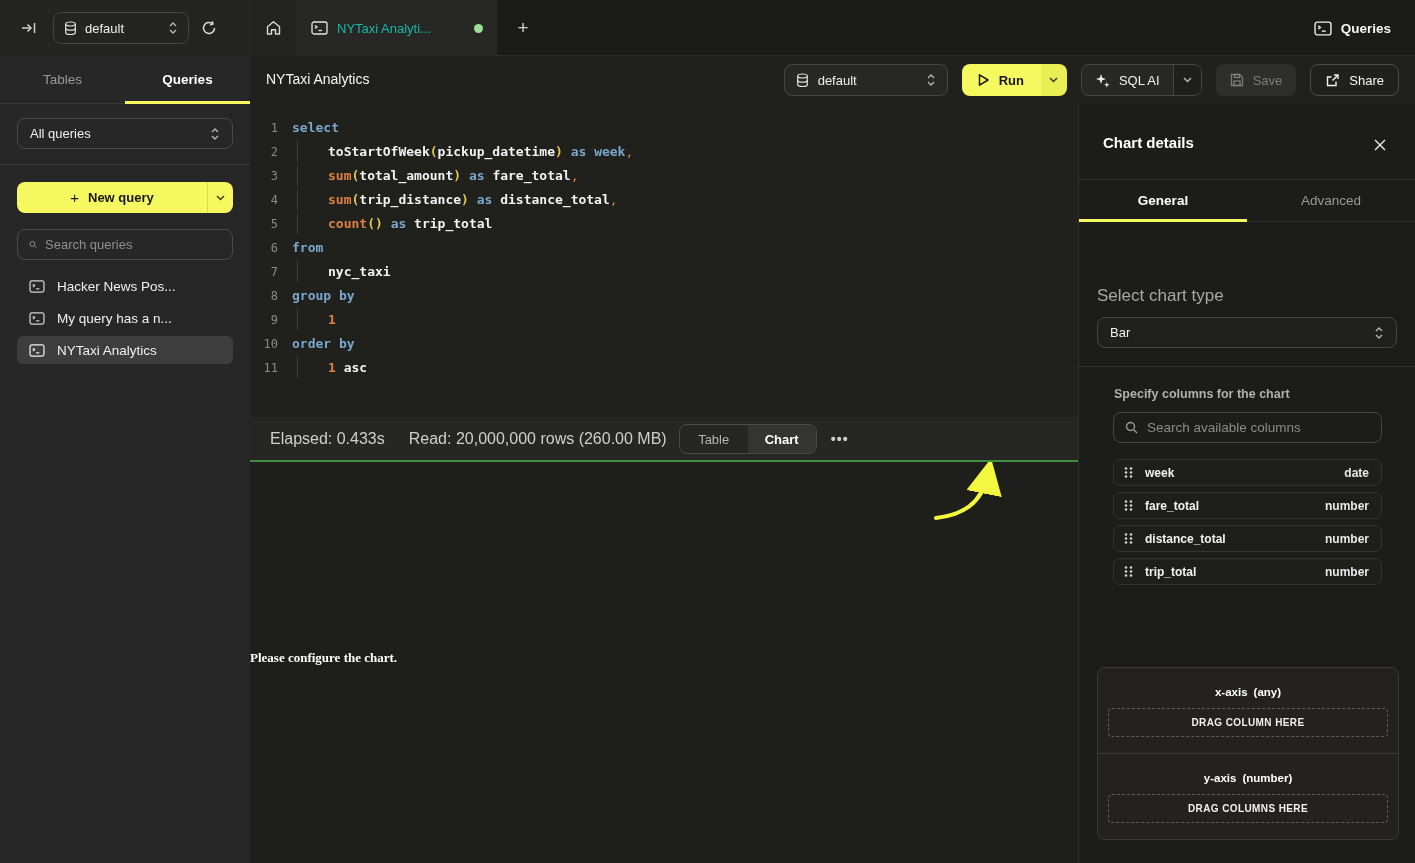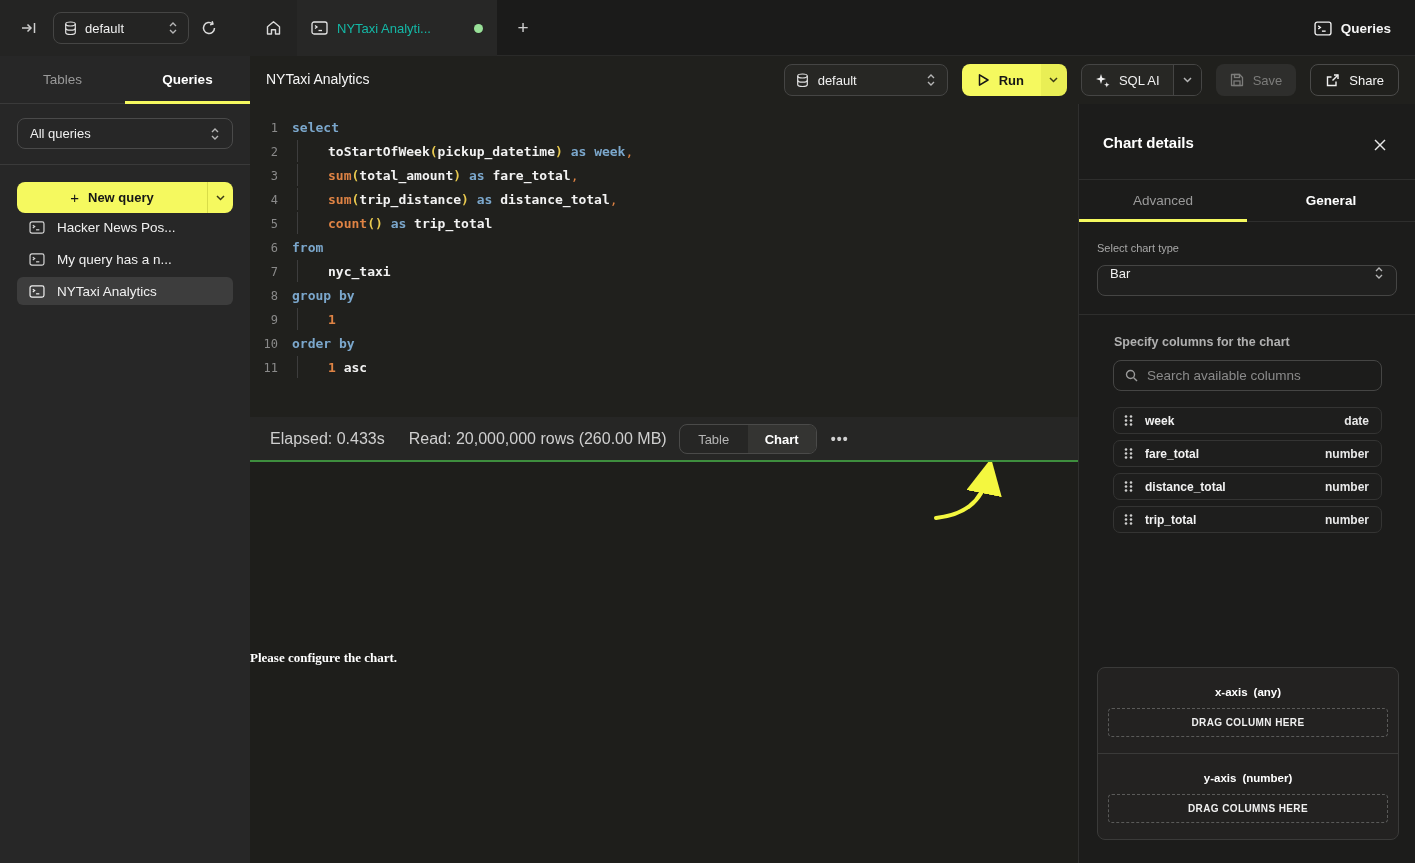--- a/index.html
+++ b/index.html
@@ -104,22 +104,22 @@
   .panel { position:absolute; left:1078px; top:104px; width:337px; height:759px; background:#1c1c1b; border-left:1px solid #2f2f2e; }
   .panel-header { position:relative; height:76px; border-bottom:1px solid #2e2e2d; }
   .panel-title { position:absolute; left:24px; top:30px; font-size:15px; font-weight:700; color:#ffffff; }
   .panel-close { position:absolute; right:26px; top:32px; width:18px; height:18px; cursor:pointer; }
   .panel-tabs { position:relative; display:flex; height:42px; border-bottom:1px solid #2e2e2d; }
   .panel-tab { flex:1; display:flex; align-items:center; justify-content:center; font-size:13.5px; cursor:pointer; }
   .panel-tab.active { color:#ffffff; font-weight:600; }
   .panel-tab.inactive { color:#9a9a9a; }
   .panel-tab-underline { position:absolute; left:0; bottom:-1px; width:168px; height:3px; background:#F5F95F; }
   .chart-type-sec { padding:20px 18px 18px 18px; border-bottom:1px solid #2e2e2d; }
-  .field-label { color:#a8a8a8; font-size:11px; margin-bottom:11px; }
-  .bar-select { display:flex; align-items:flex-start; height:31px; border:1px solid #454544; border-radius:8px; padding:0 12px; background:#20201f; cursor:pointer; }
+  .field-label { color:#a8a8a8; font-size:17px; margin-bottom:11px;margin-top:44px; }
+  .bar-select { display:flex; align-items:center; height:31px; border:1px solid #454544; border-radius:8px; padding:0 12px; background:#20201f; cursor:pointer; }
   .bar-select .lbl { flex:1; color:#f0f0f0; font-weight:500; }
   .columns-sec { padding:20px 18px 0 18px; }
   .columns-label { color:#b0b0b0; font-size:12.5px; font-weight:600; margin-left:17px; margin-bottom:11px; }
   .col-search { display:flex; align-items:center; gap:9px; height:31px; margin:0 15px 16px 16px; border:1px solid #454544; border-radius:8px; padding:0 11px; }
   .col-search input { flex:1; background:transparent; border:none; outline:none; color:#e8e8e8; font-family:"Liberation Sans",sans-serif; font-size:13.5px; }
   .col-search input::placeholder { color:#8a8a8a; }
   .col-row { display:flex; align-items:center; gap:12px; height:27px; margin:0 15px 6px 16px; background:#1e1e1d; border:1px solid #343433; border-radius:7px; padding:0 12px 0 10px; cursor:grab; }
   .col-row .col-name { flex:1; font-size:12px; font-weight:700; color:#f2f2f2; }
   .col-row .col-type { font-size:12px; font-weight:700; color:#e8e8e8; }
 
@@ -223,20 +223,29 @@
           <span>New query</span>
         </span>
         <span class="new-query-caret">
           <svg width="9" height="6" viewBox="0 0 9 6" fill="none" stroke="#3a3a16" stroke-width="1.5">
             <path d="M1 1 L4.5 4.5 L8 1"></path>
           </svg>
         </span>
       </div>
     </div>
 
+    <div class="sb-search-wrap">
+      <div class="sb-search">
+        <svg width="13" height="13" viewBox="0 0 13 13" fill="none" stroke="#9a9a9a" stroke-width="1.4">
+          <circle cx="5.5" cy="5.5" r="4"></circle>
+            <line x1="8.7" y1="8.7" x2="12" y2="12"></line>
+        </svg>
+        <input type="text" placeholder="Search queries" style="">
+      </div>
+    </div>
 
     <div class="query-list">
       <div class="query-item">
         <svg width="16" height="13" viewBox="0 0 17 14" fill="none" stroke="#d5d5d5" stroke-width="1.3">
           <rect x="1" y="1" width="15" height="12" rx="2"></rect>
             <path d="M4 4.5 L6 6 L4 7.5"></path>
             <line x1="7.5" y1="9.5" x2="11" y2="9.5"></line>
         </svg>
         <span>Hacker News Pos...</span>
       </div>
@@ -405,22 +414,22 @@
       <div class="panel-title">Chart details</div>
       <div class="panel-close icon-btn">
         <svg width="14" height="14" viewBox="0 0 14 14" fill="none" stroke="#e8e8e8" stroke-width="1.4">
           <line x1="2" y1="2" x2="12" y2="12"></line>
             <line x1="12" y1="2" x2="2" y2="12"></line>
         </svg>
       </div>
     </div>
 
     <div class="panel-tabs">
+      <div class="panel-tab active">General</div>
       <div class="panel-tab inactive">Advanced</div>
-      <div class="panel-tab active">General</div>
       <div class="panel-tab-underline"></div>
     </div>
 
     <div class="chart-type-sec">
       <div class="field-label">Select chart type</div>
       <div class="bar-select">
         <span class="lbl">Bar</span>
         <span>
           <svg width="10" height="14" viewBox="0 0 10 14" fill="none" stroke="#b5b5b5" stroke-width="1.4">
             <path d="M2 5 L5 2 L8 5"></path>

